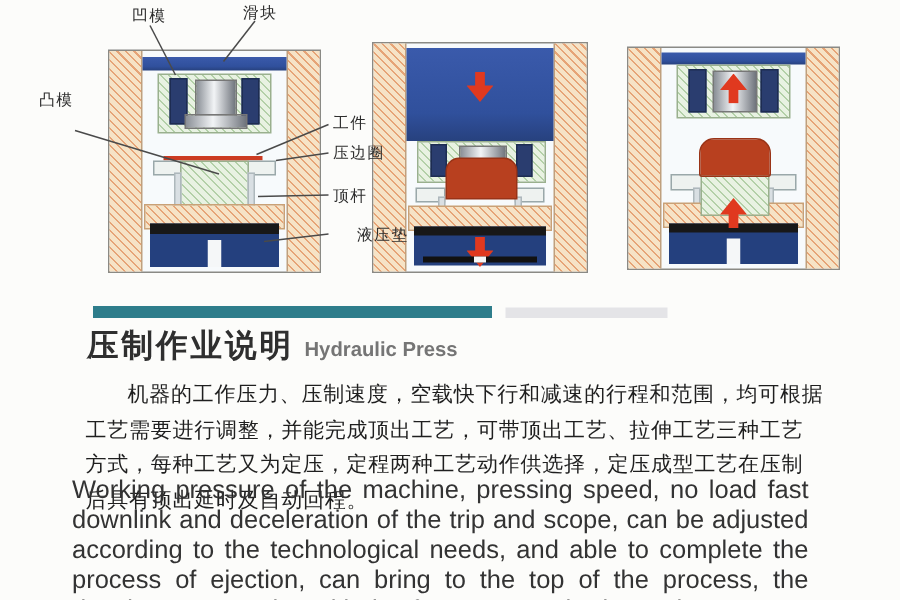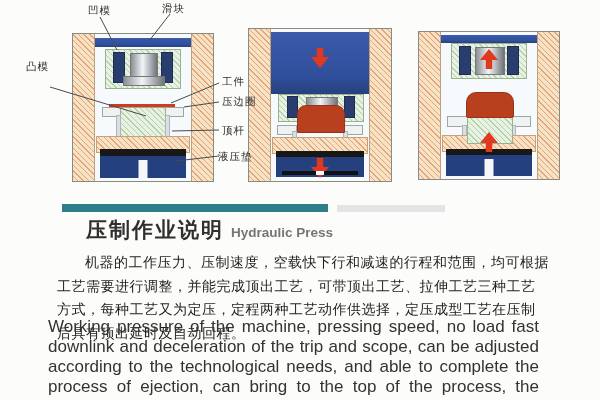--- a/index.html
+++ b/index.html
@@ -34,21 +34,21 @@
   .arr{position:absolute;width:18px;height:20px;background:var(--arrow-red);left:50%;transform:translateX(-50%);}
   .arr.down{clip-path:polygon(32% 0,68% 0,68% 45%,100% 45%,50% 100%,0 45%,32% 45%);}
   .arr.up{clip-path:polygon(50% 0,100% 55%,68% 55%,68% 100%,32% 100%,32% 55%,0 55%);}
   .cup{background:linear-gradient(135deg,#d4653a 0 3px,#b8401f 3px 5px);border:1px solid #993317;}
   
   .lbl{position:absolute;font-size:10.5px;color:#2d2d2d;letter-spacing:1px;white-space:nowrap;}
   .leaders{position:absolute;left:0;top:0;}
   
   .bar-teal{position:absolute;left:62px;top:204px;width:266px;height:8px;background:var(--accent-teal);}
   .bar-gray{position:absolute;left:337px;top:205px;width:108px;height:7px;background:var(--bar-gray);}
-  .heading{position:absolute;left:58px;top:216px;white-space:nowrap;margin-left:28px;}
+  .heading{position:absolute;left:58px;top:216px;white-space:nowrap;}
   .heading .zh{font-size:21px;font-weight:bold;color:#2f2f2f;letter-spacing:2px;}
   .heading .en{font-size:13.5px;font-weight:bold;color:#757575;margin-left:7px;}
   .para-zh{position:absolute;left:57px;top:251px;width:492px;font-size:14px;line-height:1.68;
            color:#1f1f1f;text-indent:2em;letter-spacing:0.5px;}
   .para-en{position:absolute;left:48px;top:317px;width:491px;font-size:17px;line-height:1.17;
            color:#333;text-align:justify;}
 </style>
 </head>
 <body>
 
@@ -137,21 +137,21 @@
       <line x1="219" y1="156" x2="176" y2="161"></line>
     </g>
   </svg>
 
   <span class="lbl" style="left:88px;top:4px;">凹模</span>
   <span class="lbl" style="left:162px;top:2px;">滑块</span>
   <span class="lbl" style="left:26px;top:60px;">凸模</span>
   <span class="lbl" style="left:222px;top:75px;">工件</span>
   <span class="lbl" style="left:222px;top:95px;text-align:center;">压边圈</span>
   <span class="lbl" style="left:222px;top:124px;">顶杆</span>
-  <span class="lbl" style="left:218px;top:150px;">液压垫</span>
+  <span class="lbl" style="left:238px;top:150px;">液压垫</span>
 
   <div class="bar-teal"></div>
   <div class="bar-gray"></div>
 
   <div class="heading">
     <span class="zh">压制作业说明</span><span class="en">Hydraulic Press</span>
   </div>
 
   <div class="para-zh">机器的工作压力、压制速度，空载快下行和减速的行程和范围，均可根据工艺需要进行调整，并能完成顶出工艺，可带顶出工艺、拉伸工艺三种工艺方式，每种工艺又为定压，定程两种工艺动作供选择，定压成型工艺在压制后具有顶出延时及自动回程。</div>
   <div class="para-en">Working pressure of the machine, pressing speed, no load fast downlink and deceleration of the trip and scope, can be adjusted according to the technological needs, and able to complete the process of ejection, can bring to the top of the process, the drawing process three kinds of process methods, eachprocess at constant pressure, to certain extent the two process action to choose from, constant pressure molding process in the suppression of the top of the delay and automatic return.</div>

